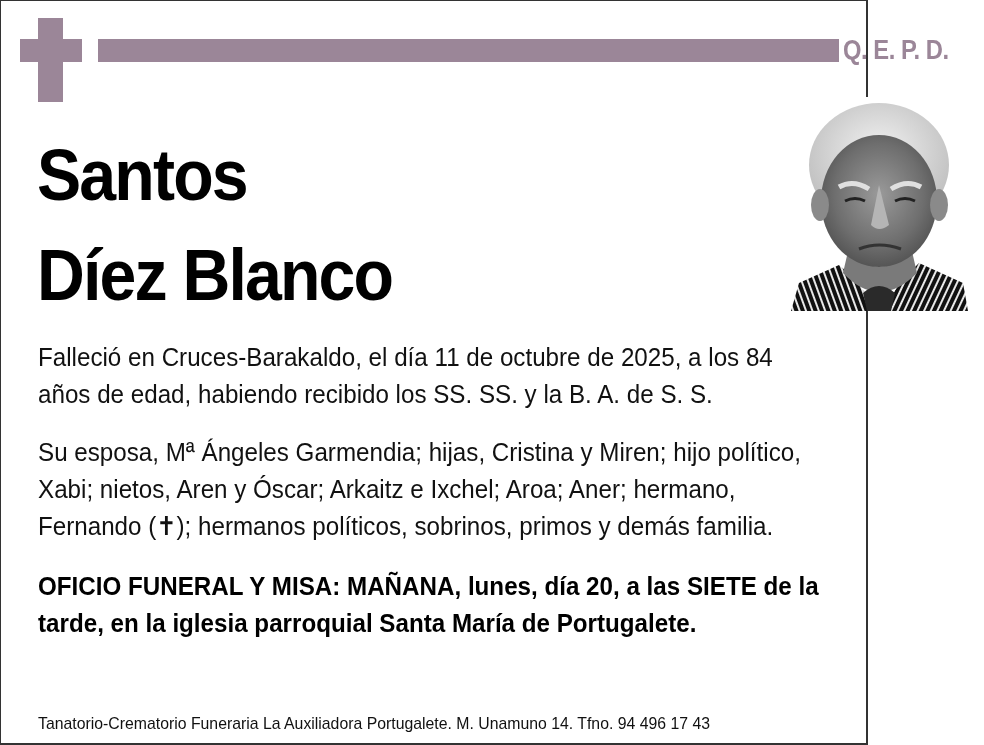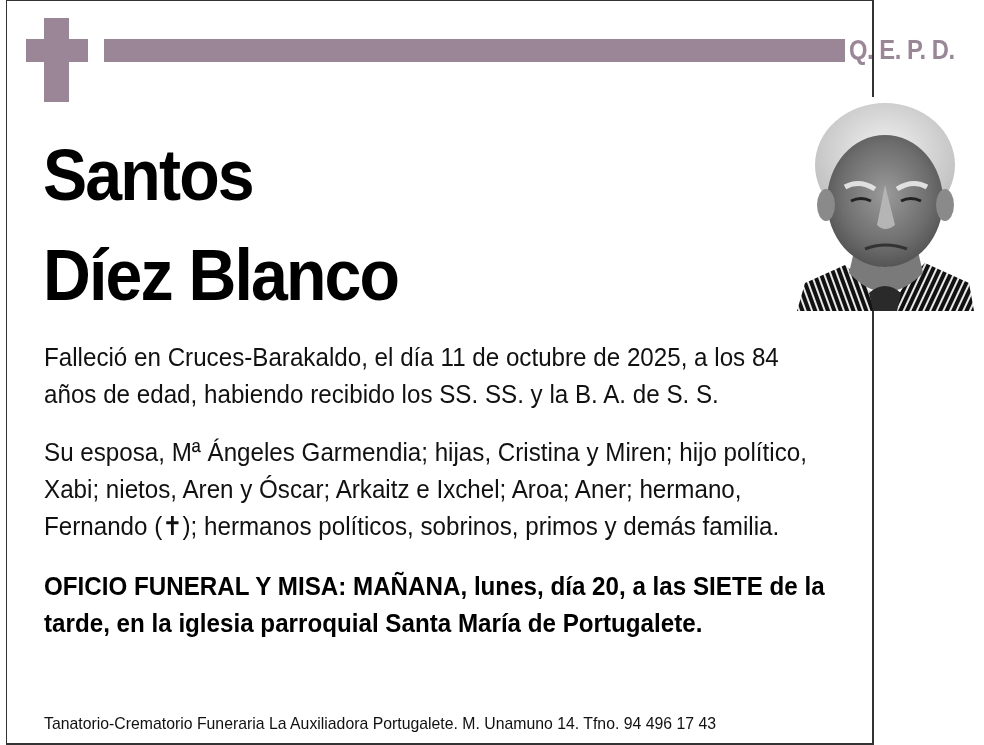--- a/index.html
+++ b/index.html
@@ -1,19 +1,19 @@
 <!DOCTYPE html>
 <html><head>
   <meta charset="utf-8">
   <style>
     * { box-sizing: border-box; margin: 0; padding: 0; }
     html, body { width: 984px; height: 745px; background: #ffffff; overflow: hidden; }
     body { font-family: "DejaVu Sans Condensed", "DejaVu Sans", "Liberation Sans", sans-serif; color: #111; }
     .frame {
-      position: absolute; left: 6px; top: 0; width: 868px; height: 745px;
+      position: absolute; left: 0; top: 0; width: 868px; height: 745px;
       border: 1px solid #333; border-right-width: 2px; border-bottom-width: 2px;
       background: #fff;
     }
     .cross-v { position: absolute; left: 37px; top: 17px; width: 25px; height: 84px; background: var(--accent); }
     .cross-h { position: absolute; left: 19px; top: 38px; width: 62px; height: 23px; background: var(--accent); }
     .bar { position: absolute; left: 97px; top: 38px; width: 741px; height: 23px; background: var(--accent); }
     .qepd {
       position: absolute; left: 842px; top: 33px; height: 32px;
       font-family: "Liberation Sans", sans-serif; font-weight: bold; font-size: 27px;
       letter-spacing: -0.5px; color: var(--accent); line-height: 32px; white-space: nowrap;

